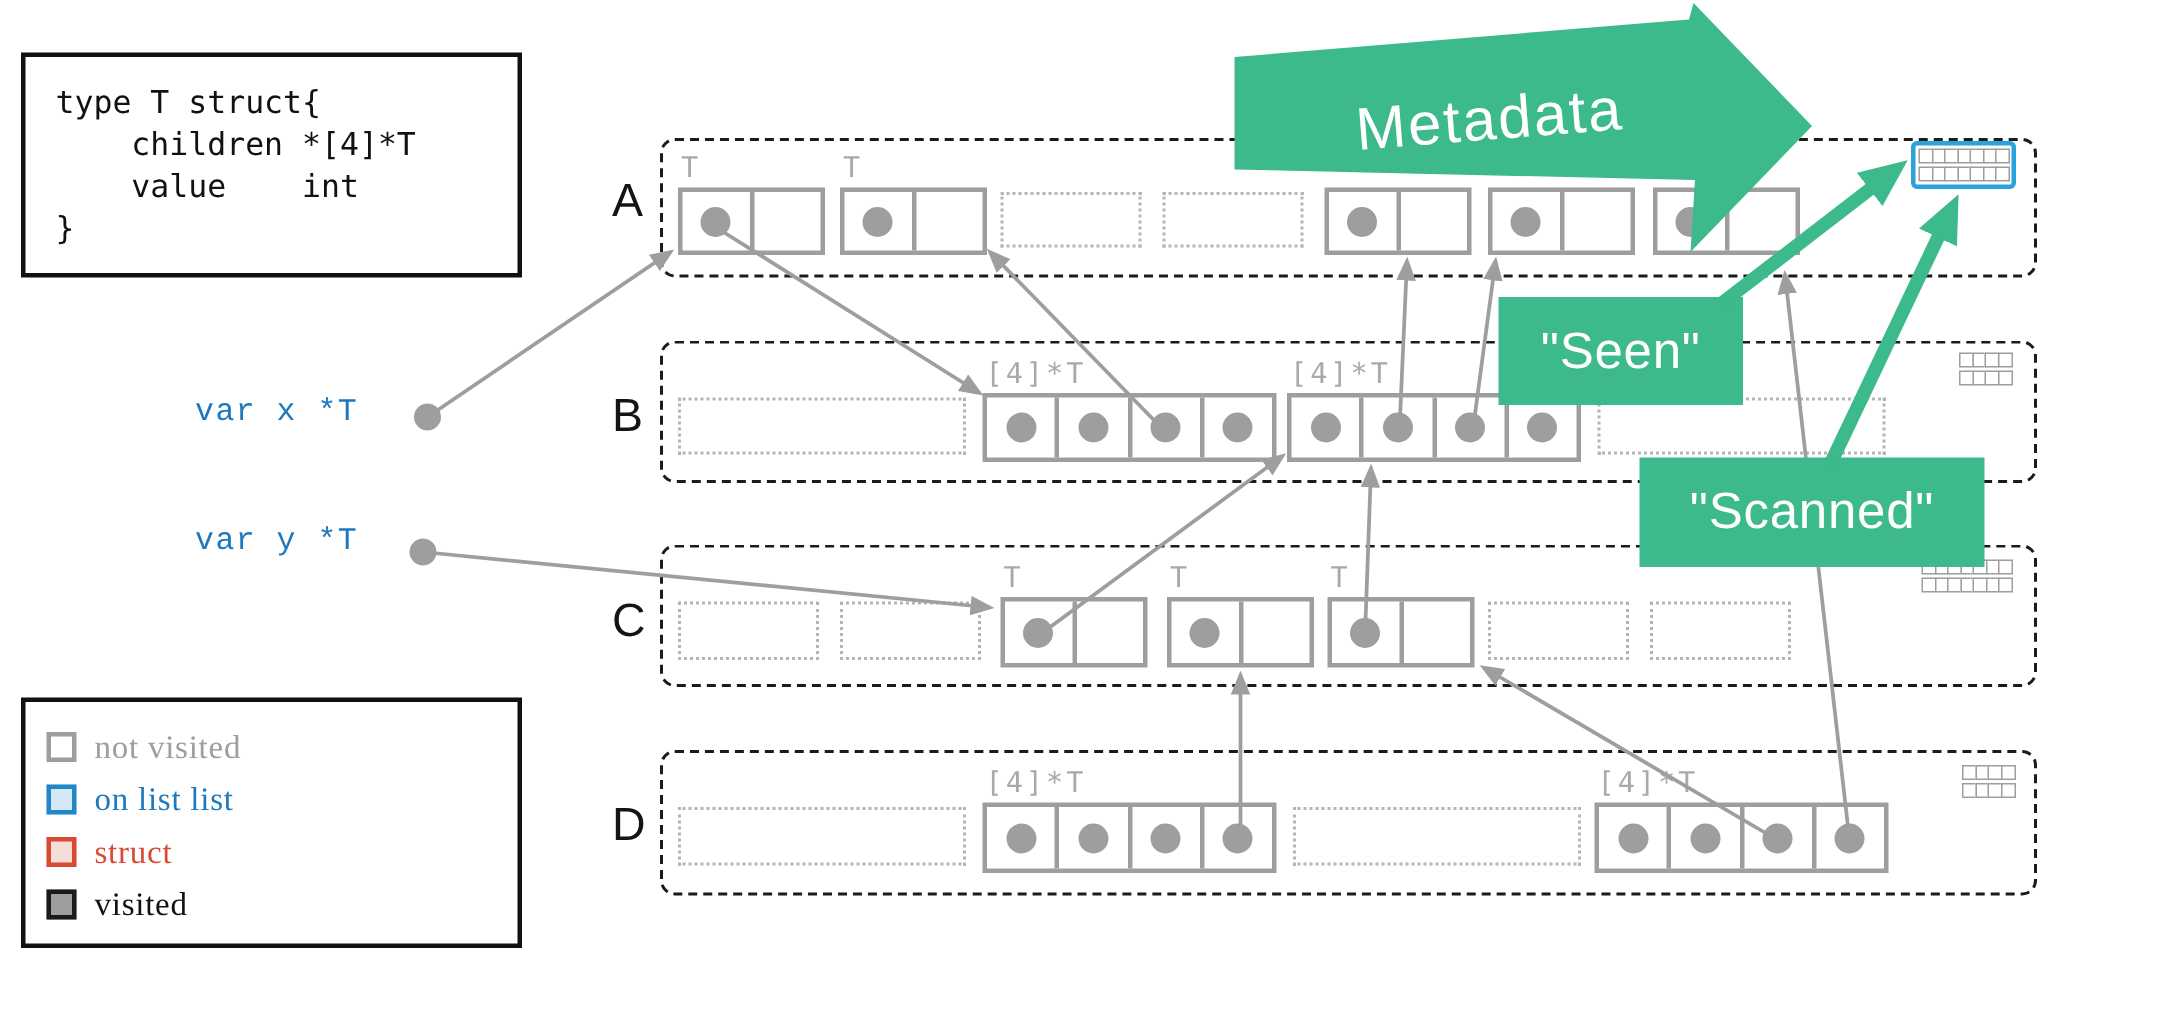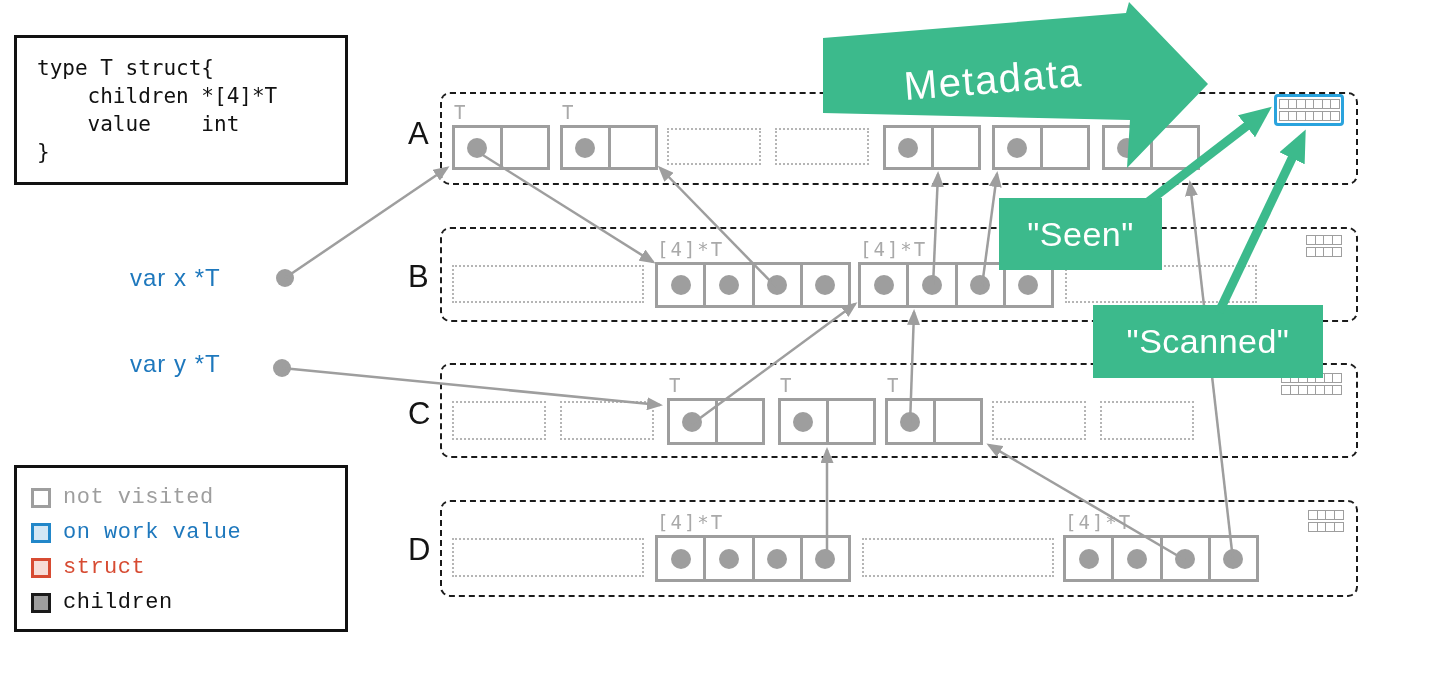--- a/index.html
+++ b/index.html
@@ -12,24 +12,24 @@
   .mono{font-family:"DejaVu Sans Mono",monospace;}
 
   
   .frame-box{position:absolute;border:3px solid #111;background:#fff;box-sizing:border-box;}
   #code-box{left:14px;top:35px;width:334px;height:150px;padding:16px 0 16px 20px;
             font-family:"DejaVu Sans Mono",monospace;font-size:21px;line-height:28px;
             white-space:pre;color:#111;}
   #legend-box{left:14px;top:465px;width:334px;height:167px;padding:12px 0 0 14px;}
   .legend-item{display:flex;align-items:center;gap:12px;height:35px;}
   .swatch{width:14px;height:14px;border:3px solid;box-sizing:content-box;flex:0 0 auto;}
-  .legend-text{font-family:Liberation Mono, monospace;font-size:22px;letter-spacing:0.5px;}
-
-  
-  .var-label{position:absolute;font-family:Liberation Sans, sans-serif;font-size:24px;
+  .legend-text{font-family:Liberation Serif, serif;font-size:22px;letter-spacing:0.5px;}
+
+  
+  .var-label{position:absolute;font-family:Liberation Mono, monospace;font-size:21px;
              color:var(--blue-text);letter-spacing:1px;}
 
   
   .row-box{position:absolute;border:2.5px dashed var(--ink);border-radius:10px;box-sizing:border-box;}
   .row-letter{position:absolute;font-size:31px;color:#141414;}
   .obj{position:absolute;display:flex;border:3.5px solid var(--gray);background:#fff;box-sizing:border-box;}
   .cell{flex:1 1 0;display:flex;align-items:center;justify-content:center;}
   .cell + .cell{border-left:3px solid var(--gray);}
   .dot{width:20px;height:20px;border-radius:50%;background:var(--gray);}
   .type-label{position:absolute;top:-27px;left:-1px;color:var(--label-gray);
@@ -65,29 +65,29 @@
   <div class="var-label" style="left:130px;top:264px;">var x *T</div>
   <div class="var-label" style="left:130px;top:350px;">var y *T</div>
 
   <div id="legend-box" class="frame-box">
       <div class="legend-item">
         <span class="swatch" style="border-color: rgb(158, 158, 158); background: rgb(255, 255, 255);"></span>
         <span class="legend-text mono" style="color: rgb(158, 158, 158);">not visited</span>
       </div>
       <div class="legend-item">
         <span class="swatch" style="border-color: rgb(34, 135, 201); background: rgb(211, 231, 245);"></span>
-        <span class="legend-text mono" style="color: rgb(30, 120, 189);">on work value</span>
+        <span class="legend-text mono" style="color: rgb(30, 120, 189);">on list list</span>
       </div>
       <div class="legend-item">
         <span class="swatch" style="border-color: rgb(215, 75, 50); background: rgb(247, 221, 215);"></span>
         <span class="legend-text mono" style="color: rgb(215, 75, 50);">struct</span>
       </div>
       <div class="legend-item">
         <span class="swatch" style="border-color: rgb(26, 26, 26); background: rgb(158, 158, 158);"></span>
-        <span class="legend-text mono" style="color: rgb(17, 17, 17);">children</span>
+        <span class="legend-text mono" style="color: rgb(17, 17, 17);">visited</span>
       </div>
     </div>
 
   <svg id="gray-layer" class="layer" width="1440" height="675">
     <defs>
       <marker id="mgray" markerUnits="userSpaceOnUse" markerWidth="16" markerHeight="13" refX="13" refY="6.5" orient="auto">
         <path d="M0,0 L16,6.5 L0,13 Z" fill="#9e9e9e"></path>
       </marker>
     </defs>
     <circle cx="285" cy="278" r="9" fill="#9e9e9e"></circle>

